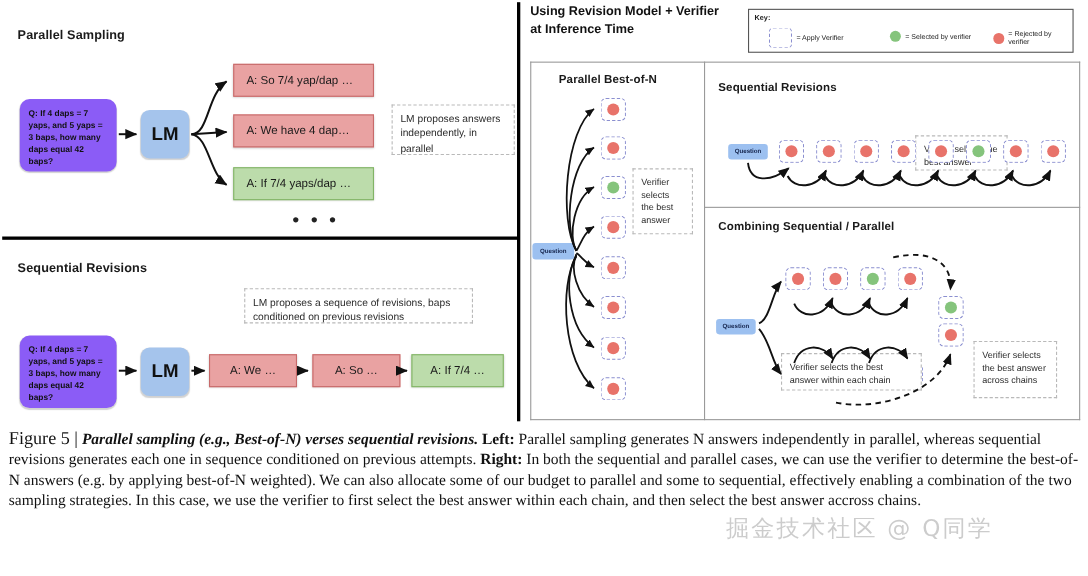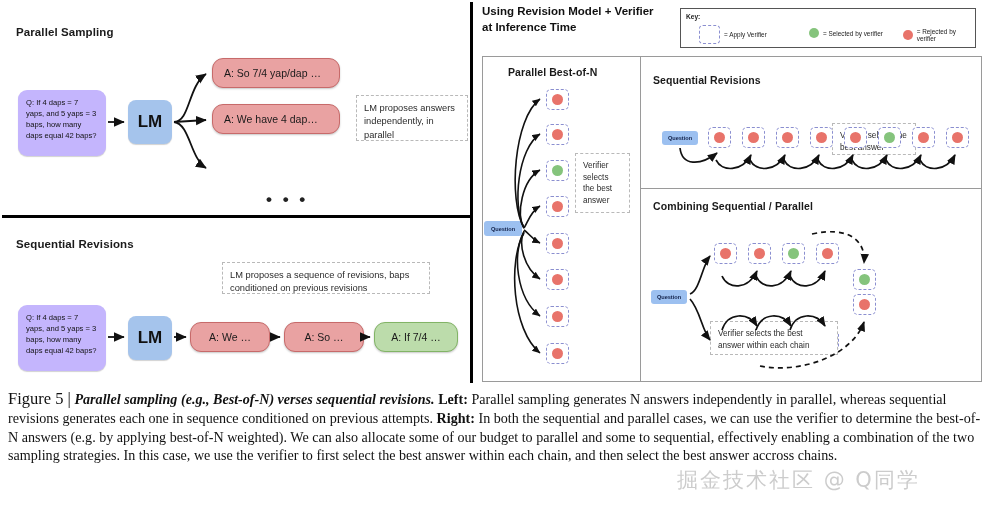--- a/index.html
+++ b/index.html
@@ -8,28 +8,28 @@
 
   .fig{position:absolute;left:0;top:0;width:989px;height:385px;}
 
   
   .vdiv{position:absolute;left:470px;top:2px;width:3px;height:381px;background:#000;}
   .hdiv-left{position:absolute;left:2px;top:215px;width:468px;height:3px;background:#000;}
 
   
   .sec-title{position:absolute;font-weight:bold;font-size:11.5px;color:#1a1a1a;letter-spacing:.1px;}
 
-  .qbox{position:absolute;background:#c4b5fd;border-radius:9px;
-        font-size:7.6px;font-weight:normal;line-height:1.45;color:#111;
+  .qbox{position:absolute;background:#8b5cf6;border-radius:9px;
+        font-size:7.6px;font-weight:bold;line-height:1.45;color:#111;
         padding:7px 8px;box-sizing:border-box;box-shadow:0 1px 1px rgba(0,0,0,.18);}
   .lmbox{position:absolute;background:#a5c4ec;border-radius:8px;
          display:flex;align-items:center;justify-content:center;
          font-size:17px;font-weight:bold;color:#111;box-shadow:0 1px 1px rgba(0,0,0,.18);}
 
-  .ansbox{position:absolute;border-radius:11px;display:flex;align-items:center;
+  .ansbox{position:absolute;border-radius:0;display:flex;align-items:center;
           padding-left:11px;box-sizing:border-box;font-size:10.5px;color:#1a1a1a;
           box-shadow:0 1px 2px rgba(0,0,0,.22);}
   .ansbox.red{background:#e9a2a2;border:1.3px solid #c76a6a;}
   .ansbox.green{background:#bcdcab;border:1.3px solid #82b466;}
 
   .note{position:absolute;border:1px dashed #b9b9b9;background:#fff;
         font-size:9.3px;line-height:1.45;color:#2b2b2b;padding:6px 7px;box-sizing:border-box;}
   .note.small{font-size:8.2px;line-height:1.42;margin-top:43px;}
 
   .dots{position:absolute;font-size:17px;font-weight:bold;letter-spacing:3px;color:#222;}
@@ -60,40 +60,41 @@
   svg.ov{position:absolute;left:0;top:0;overflow:visible;pointer-events:none;}
 
   
   .caption{position:absolute;left:8px;top:388px;width:975px;
            font-family:"Liberation Serif",serif;font-size:14.1px;line-height:1.30;
            color:#111;text-align:left;}
   .caption .fign{font-size:16.5px;}
   .caption b{font-weight:bold;}
   .caption i{font-style:italic;font-weight:bold;}
 
-  .watermark{position:absolute;left:677px;top:466px;width:290px;height:40px;
+  .watermark{position:absolute;left:660px;top:466px;width:290px;height:40px;
              font-family:"DejaVu Sans",sans-serif;font-size:21px;color:rgba(120,120,120,.38);
              letter-spacing:2px;white-space:nowrap;pointer-events:none;}
 </style>
 </head>
 <body>
 
 <div class="fig">
 
   <div class="vdiv"></div>
   <div class="hdiv-left"></div>
 
   <div class="sec-title" style="left:16px;top:26px;">Parallel Sampling</div>
 
   <div class="qbox" style="left:18px;top:90px;width:88px;height:66px;">Q:  If 4 daps = 7 yaps, and 5 yaps = 3 baps, how many daps equal 42 baps?</div>
 
   <div class="lmbox" style="left:128px;top:100px;width:44px;height:44px;">LM</div>
 
   <div class="ansbox red" style="left:212px;top:58px;width:128px;height:30px;">A: So 7/4 yap/dap …</div>
   <div class="ansbox red" style="left:212px;top:104px;width:128px;height:30px;text-align:right;">A: We have 4 dap…</div>
+  <div class="ansbox green" style="left:212px;top:152px;width:128px;height:30px;">A: If 7/4 yaps/dap …</div>
 
   <div class="note" style="left:356px;top:95px;width:112px;height:46px;">LM proposes answers independently, in parallel</div>
 
   <div class="dots" style="left:266px;top:190px;">• • •</div>
 
   <svg class="ov" width="989" height="385">
     <defs>
       <marker id="ah" markerWidth="7" markerHeight="7" refX="5.6" refY="2.6" orient="auto">
         <path d="M0,0 L6,2.6 L0,5.2 Z" fill="#111"></path>
       </marker>
@@ -274,20 +275,21 @@
 
   <div class="node" style="left:853px;top:269px;width:23px;height:21px;">
       <span class="dot green"></span>
     </div>
   <div class="node" style="left:853px;top:294px;width:23px;height:21px;">
       <span class="dot red"></span>
     </div>
 
   <div class="note small" style="left:710px;top:278px;width:128px;height:34px;">Verifier selects the best answer within each chain</div>
 
+  <div class="note small" style="left:885px;top:267px;width:76px;height:52px;">Verifier selects the best answer across chains</div>
 
   <svg class="ov" width="989" height="385">
     <g stroke="#111" stroke-width="1.7" fill="none" marker-end="url(#ah3)">
       <path d="M690,294 C700,290 702,266 710,256"></path>
       <path d="M690,299 C700,310 702,330 710,340"></path>
       <path d="M722,276 C728,290 748,290 757,271"></path>
       <path d="M756,276 C762,290 782,290 791,271"></path>
       <path d="M790,276 C796,290 816,290 825,271"></path>
       <path d="M722,330 C728,312 748,312 757,326"></path>
       <path d="M756,330 C762,312 782,312 791,326"></path>

